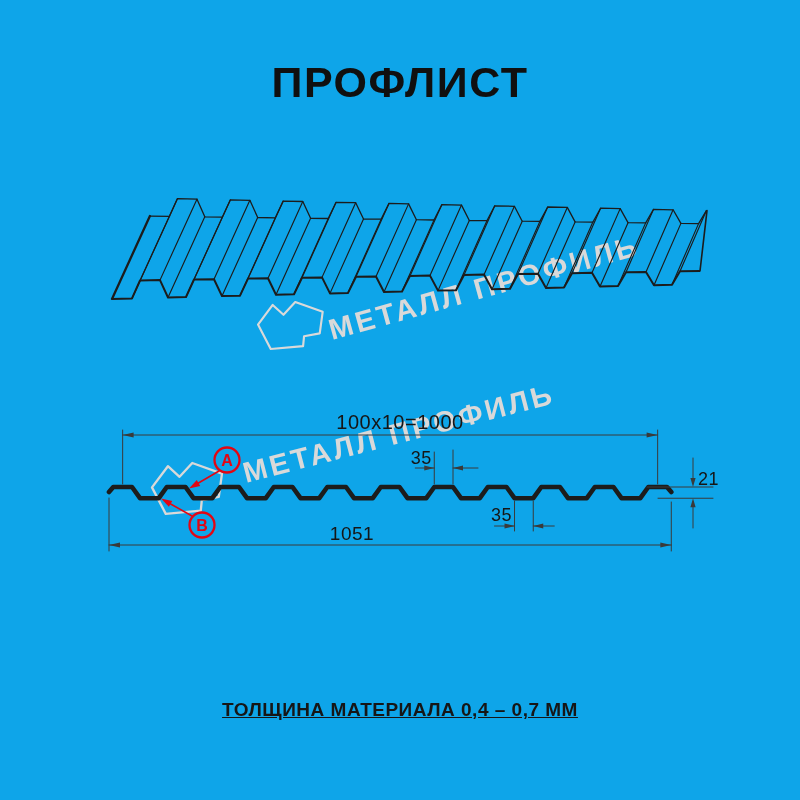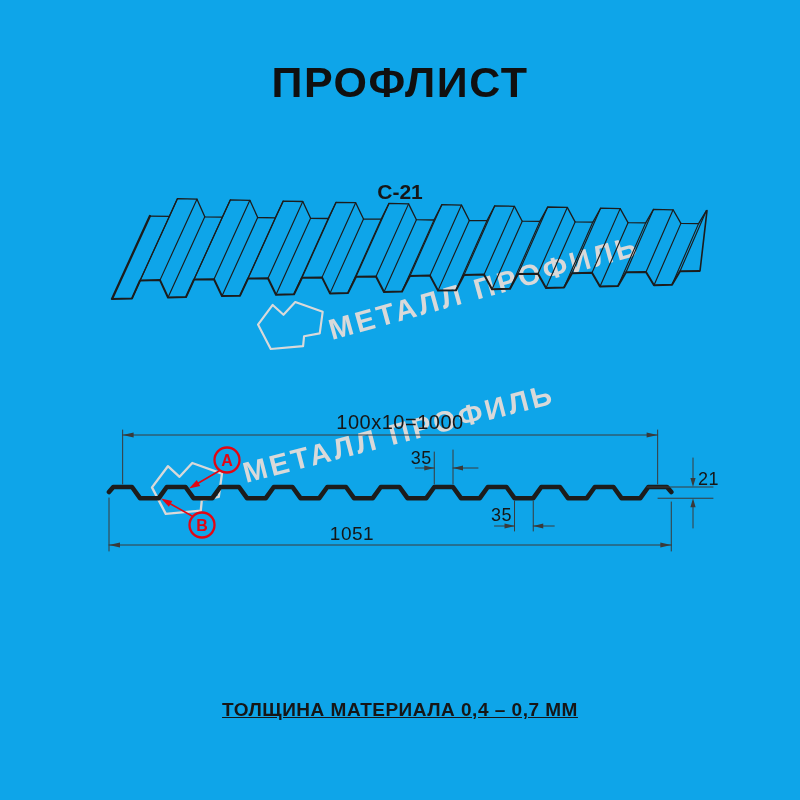--- a/index.html
+++ b/index.html
@@ -11,21 +11,20 @@
          font-size:21px;font-weight:700;color:#161616;}
   .footer{position:absolute;top:699px;left:0;width:800px;text-align:center;
          font-size:19px;font-weight:700;letter-spacing:.5px;color:#161616;text-decoration:underline;}
   svg.diagram{position:absolute;left:0;top:0;}
 </style>
 </head>
 <body>
 
 <div class="page">
   <div class="title">ПРОФЛИСТ</div>
-  <div class="subtitle">С-21</div>
   <svg class="diagram" id="diagram" width="800" height="800" viewBox="0 0 800 800">
       <g>
         <path d="M0 23 L15 3 L26 13 L38 0 L66 10 L63 32 L47 35 L46 45 L13 48 Z" transform="translate(258 302) scale(0.98)" fill="none" stroke="#d9d9d9" stroke-width="2.2" stroke-linejoin="round"></path>
         <text transform="translate(332 340) rotate(-15.5)" font-size="29" font-weight="700" fill="#d9d9d9" letter-spacing="3" font-family="&quot;Liberation Sans&quot;, sans-serif">МЕТАЛЛ ПРОФИЛЬ</text>
         <path d="M0 23 L15 3 L26 13 L38 0 L66 10 L63 32 L47 35 L46 45 L13 48 Z" transform="translate(152 463) scale(1.06)" fill="none" stroke="#d9d9d9" stroke-width="2.2" stroke-linejoin="round"></path>
         <text transform="translate(246 483) rotate(-14.5)" font-size="29" font-weight="700" fill="#d9d9d9" letter-spacing="3" font-family="&quot;Liberation Sans&quot;, sans-serif">МЕТАЛЛ ПРОФИЛЬ</text>
       </g>
       <g>
         <line x1="132" y1="298.3918918918919" x2="169.51351351351352" y2="216.32432432432432" stroke="#1c1c1c" stroke-width="1.15" stroke-linecap="round"></line>
         <line x1="140" y1="280.4594594594594" x2="177.35135135135135" y2="198.70270270270265" stroke="#1c1c1c" stroke-width="1.15" stroke-linecap="round"></line>

